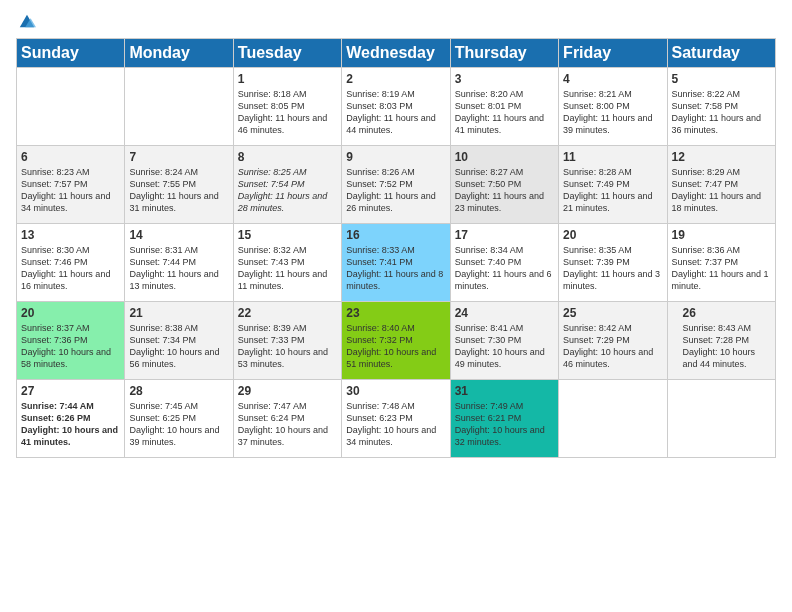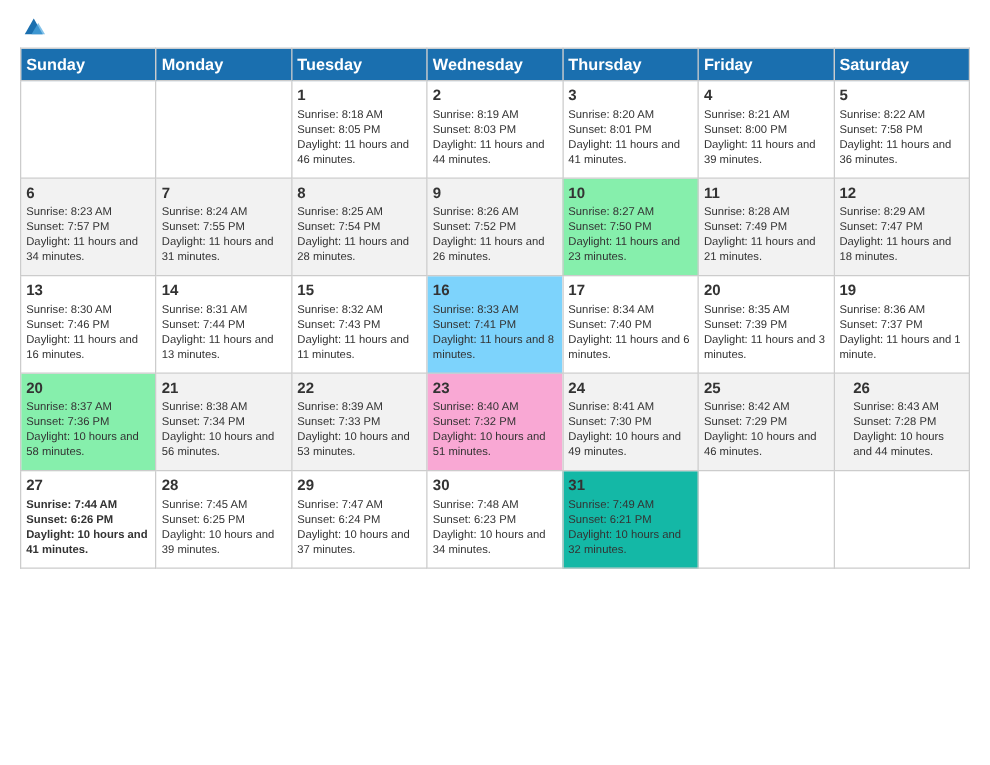--- a/index.html
+++ b/index.html
@@ -55,21 +55,21 @@
       margin-top: 2px;
     }
     .calendar {
       width: 100%;
       border-collapse: collapse;
       table-layout: fixed;
     }
     .calendar th {
       background: #1a6faf;
       color: #fff;
-      font-size: 13px;
+      font-size: 16px;
       font-weight: bold;
       padding: 5px 4px;
       text-align: left;
       border: 1px solid #ccc;
     }
     .calendar td {
       border: 1px solid #ccc;
       vertical-align: top;
       padding: 4px 4px;
       font-size: 9.5px;
@@ -181,31 +181,31 @@
 Daylight: 11 hours and 34 minutes.</div>
           </td>
           <td style="background: rgb(242, 242, 242);">
             <span class="day-num">7</span>
             <div class="day-info" style="white-space: pre-line;">Sunrise: 8:24 AM
 Sunset: 7:55 PM
 Daylight: 11 hours and 31 minutes.</div>
           </td>
           <td style="background: rgb(242, 242, 242);">
             <span class="day-num">8</span>
-            <div class="day-info" style="white-space: pre-line;">Sunrise: 8:25 AM
+            <div class="day-info" style="white-space: pre-line; font-style: italic;">Sunrise: 8:25 AM
 Sunset: 7:54 PM
 Daylight: 11 hours and 28 minutes.</div>
           </td>
           <td style="background: rgb(242, 242, 242);">
             <span class="day-num">9</span>
             <div class="day-info" style="white-space: pre-line;">Sunrise: 8:26 AM
 Sunset: 7:52 PM
 Daylight: 11 hours and 26 minutes.</div>
           </td>
-          <td style="background: #86efac;">
+          <td style="background: #e5e5e5;">
             <span class="day-num">10</span>
             <div class="day-info" style="white-space: pre-line;">Sunrise: 8:27 AM
 Sunset: 7:50 PM
 Daylight: 11 hours and 23 minutes.</div>
           </td>
           <td style="background: rgb(242, 242, 242);">
             <span class="day-num">11</span>
             <div class="day-info" style="white-space: pre-line;">Sunrise: 8:28 AM
 Sunset: 7:49 PM
 Daylight: 11 hours and 21 minutes.</div>
@@ -273,21 +273,21 @@
             <div class="day-info" style="white-space: pre-line;">Sunrise: 8:38 AM
 Sunset: 7:34 PM
 Daylight: 10 hours and 56 minutes.</div>
           </td>
           <td style="background: rgb(242, 242, 242);">
             <span class="day-num">22</span>
             <div class="day-info" style="white-space: pre-line;">Sunrise: 8:39 AM
 Sunset: 7:33 PM
 Daylight: 10 hours and 53 minutes.</div>
           </td>
-          <td style="background: #f9a8d4;">
+          <td style="background: #84cc16;">
             <span class="day-num">23</span>
             <div class="day-info" style="white-space: pre-line;">Sunrise: 8:40 AM
 Sunset: 7:32 PM
 Daylight: 10 hours and 51 minutes.</div>
           </td>
           <td style="background: rgb(242, 242, 242);">
             <span class="day-num">24</span>
             <div class="day-info" style="white-space: pre-line;">Sunrise: 8:41 AM
 Sunset: 7:30 PM
 Daylight: 10 hours and 49 minutes.</div>

